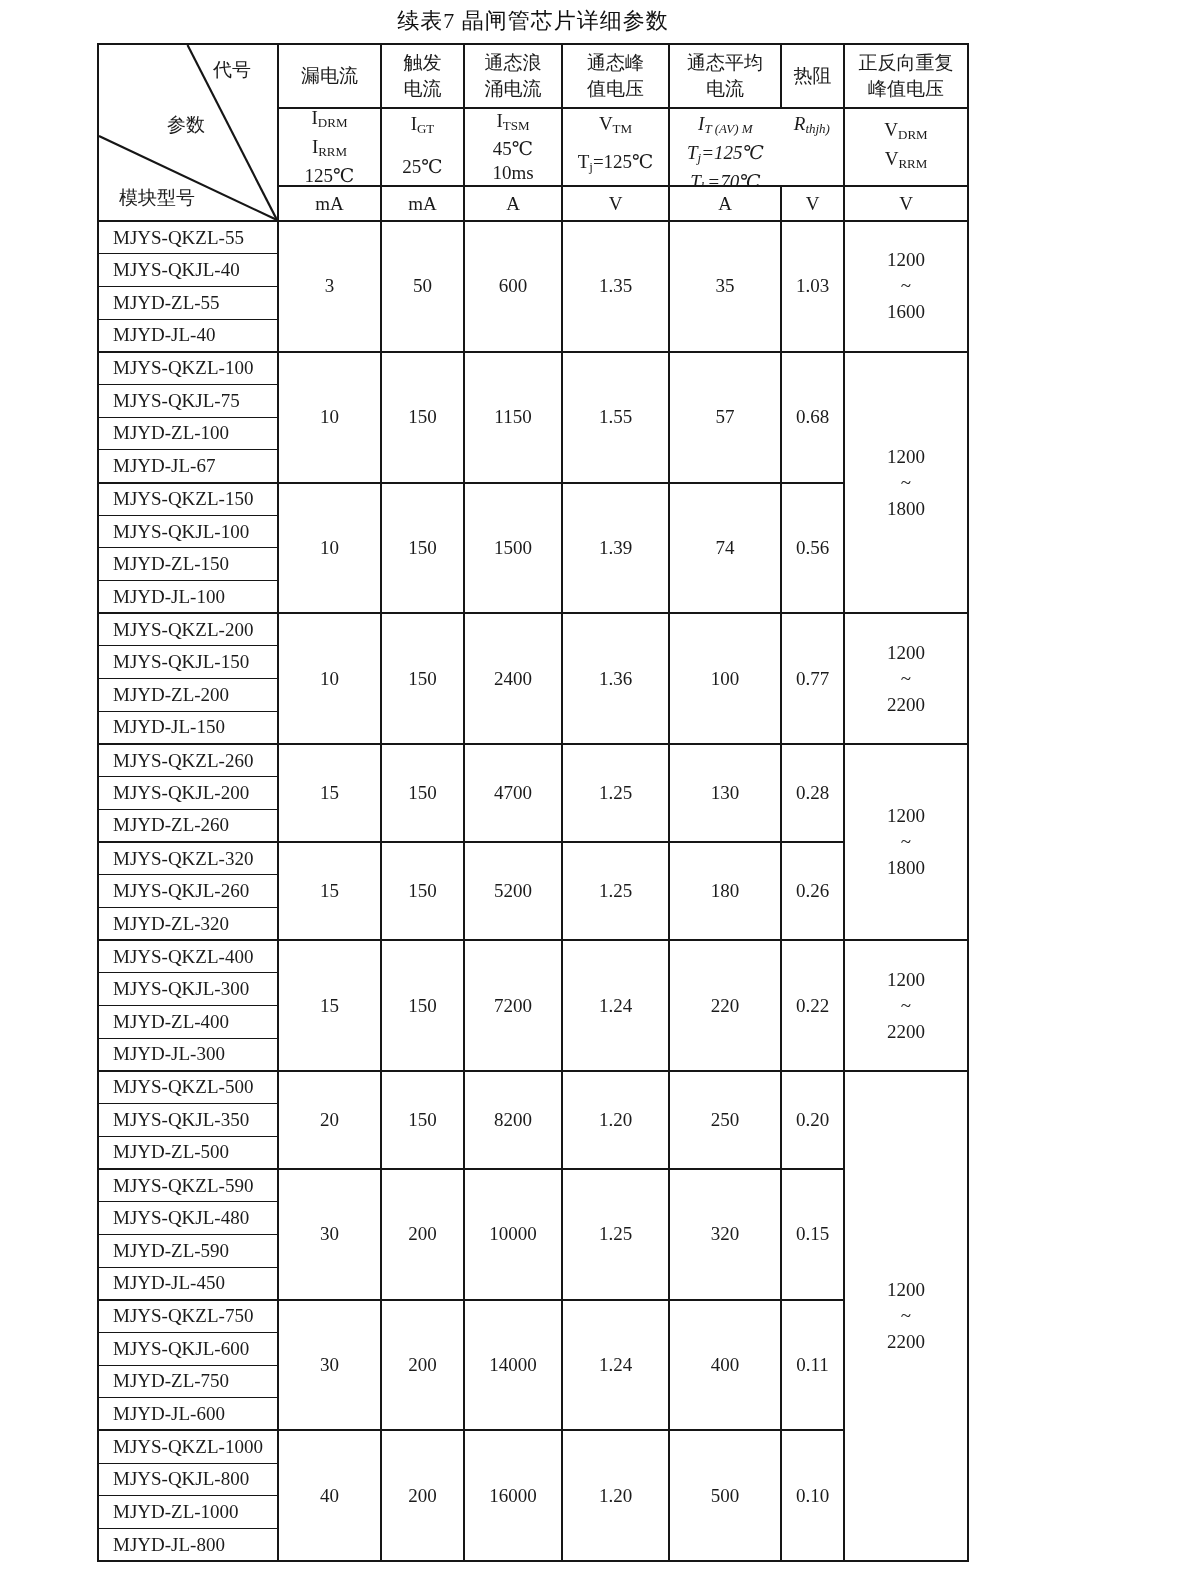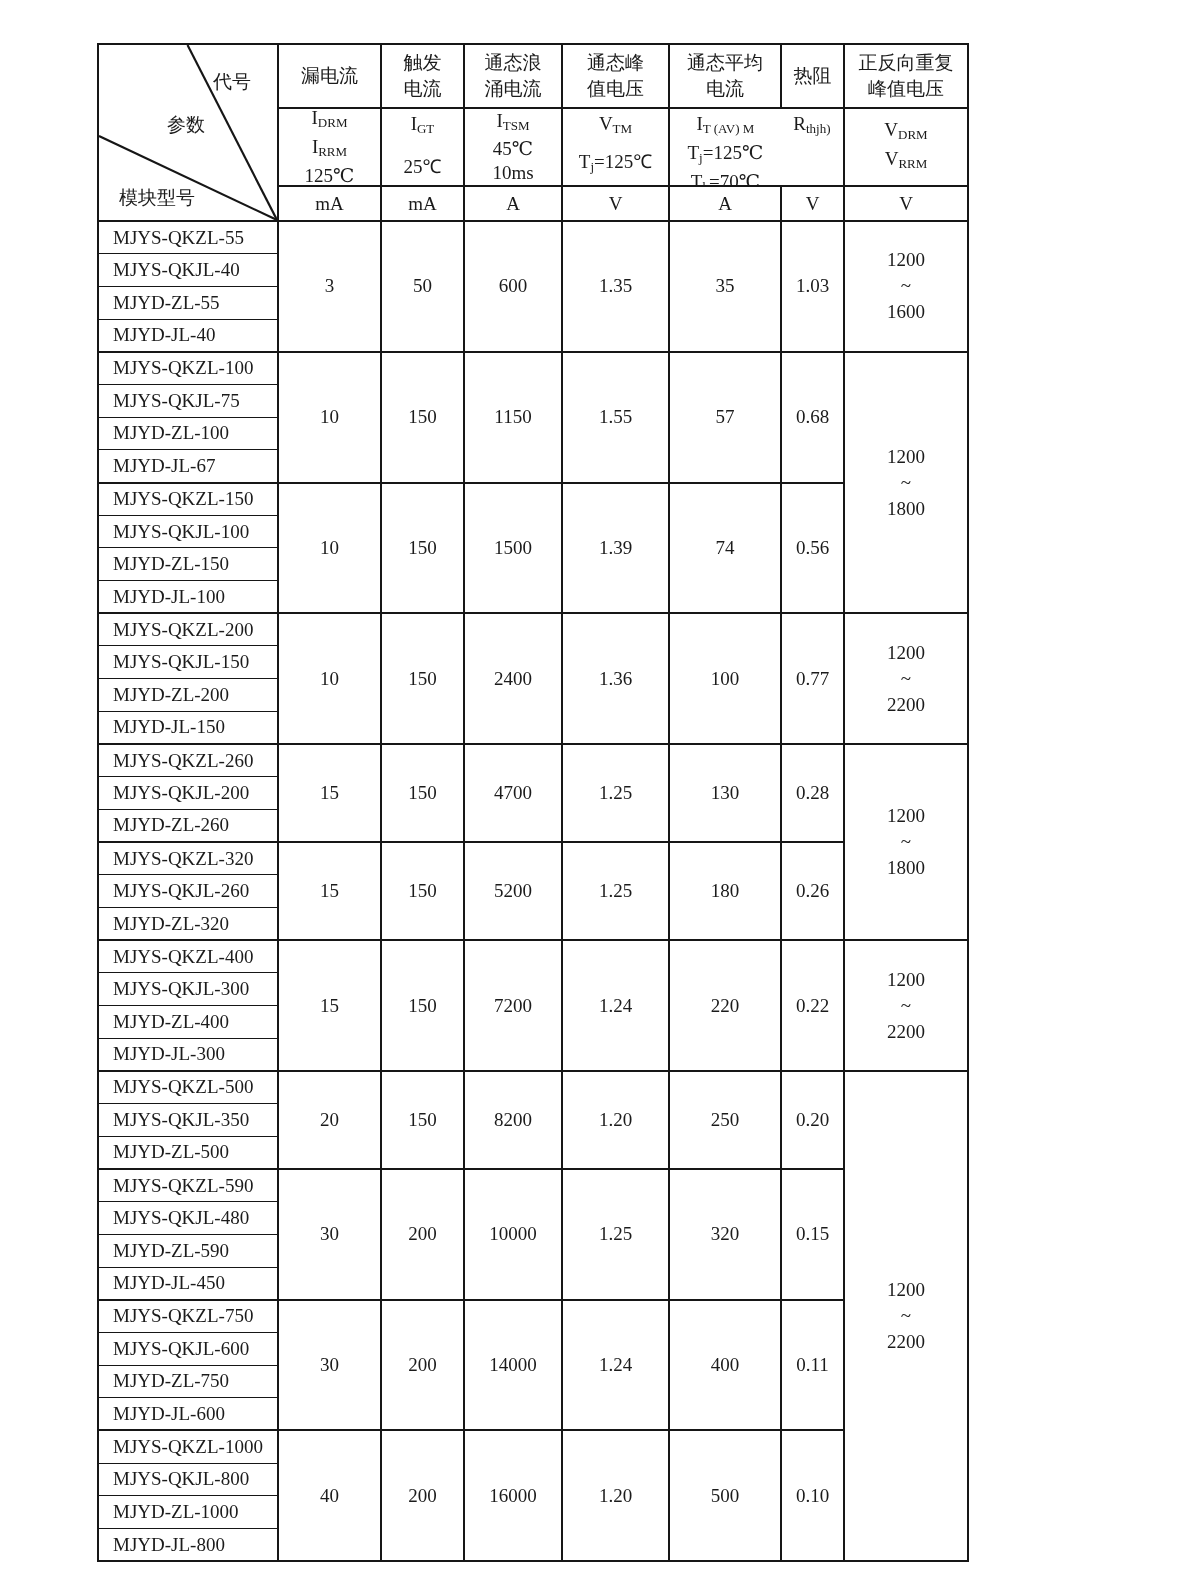--- a/index.html
+++ b/index.html
@@ -13,39 +13,40 @@
      font-size:19px;color:#1b1b1b;overflow:hidden;}
   
   td.model{border-top-width:1px;border-bottom-width:1px;text-align:left;padding-left:14px;border-radius:10px;}
   tr.gs td{border-top-width:2px;}
   tr.gs td.model{border-top-width:2px;}
   tr.hd td{border-width:2px;}
   
   td.diag{position:relative;padding:0;}
   .diag-svg{position:absolute;left:0;top:0;width:100%;height:100%;}
   .dg{position:absolute;font-size:19px;}
-  .dg-code{top:24px;right:26px;}
+  .dg-code{top:12px;right:26px;}
   .dg-param{top:67px;left:68px;}
   .dg-model{top:140px;left:20px;}
   
   .sym{display:flex;flex-direction:column;justify-content:center;align-items:center;
        height:76px;line-height:24px;font-size:19px;}
-  .sym.between{justify-content:space-between;padding:3px 0 6px 0;box-sizing:border-box;font-family:Liberation Serif, serif;}
+  .sym.between{justify-content:space-between;padding:3px 0 6px 0;box-sizing:border-box;}
   .sb{font-size:13px;vertical-align:-0.22em;letter-spacing:0;}
-  .merge2{display:flex;flex-direction:row;height:76px;}
+  .merge2{display:flex;flex-direction:row;height:76px;font-style:italic;}
   .merge2 .lft{width:112px;display:flex;flex-direction:column;justify-content:flex-start;
        align-items:center;line-height:24px;padding-top:3px;box-sizing:border-box;}
   .merge2 .rgt{width:63px;padding-top:3px;line-height:24px;box-sizing:border-box;}
   .vcell div{line-height:26px;}
   .units td{font-size:19px;}
 </style>
 </head>
 <body>
 
 <div class="page">
+  <div class="doc-title">续表7  晶闸管芯片详细参数</div>
 
   <table class="params">
     <colgroup>
       <col style="width:180px">
         <col style="width:103px">
         <col style="width:83px">
         <col style="width:98px">
       <col style="width:107px">
         <col style="width:112px">
         <col style="width:63px">

